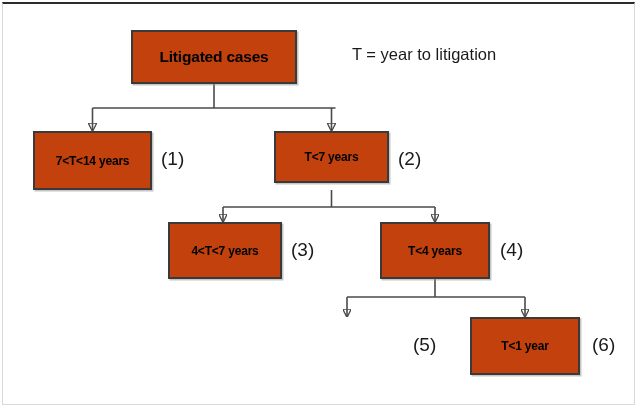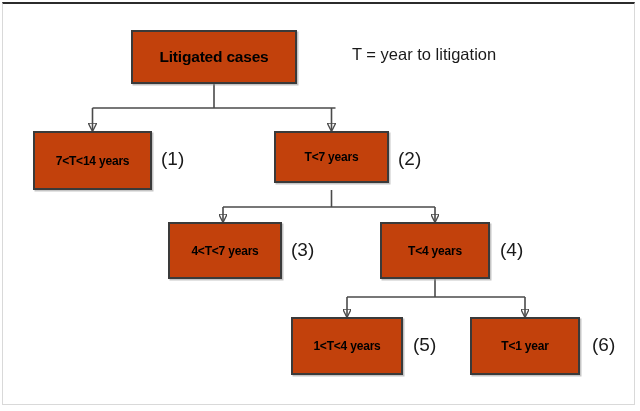--- a/index.html
+++ b/index.html
@@ -135,23 +135,20 @@
   </div>
 
   <div class="node lvl" style="left:168px; top:222px; width:114px; height:57px;">
     <span class="node-label">4&lt;T&lt;7 years</span>
   </div>
 
   <div class="node lvl" style="left:380px; top:222px; width:110px; height:57px;">
     <span class="node-label">T&lt;4 years</span>
   </div>
 
-  <div class="node lvl" style="left:291px; top:317px; width:112px; height:58px;">
-    <span class="node-label">1&lt;T&lt;4 years</span>
-  </div>
 
   <div class="node lvl" style="left:470px; top:317px; width:110px; height:58px;">
     <span class="node-label">T&lt;1 year</span>
   </div>
 
   <div class="callout" style="left:161px; top:148px;">(1)</div>
   <div class="callout" style="left:398px; top:148px;">(2)</div>
   <div class="callout" style="left:291px; top:239px;">(3)</div>
   <div class="callout" style="left:500px; top:239px;">(4)</div>
   <div class="callout" style="left:413px; top:334px;">(5)</div>

